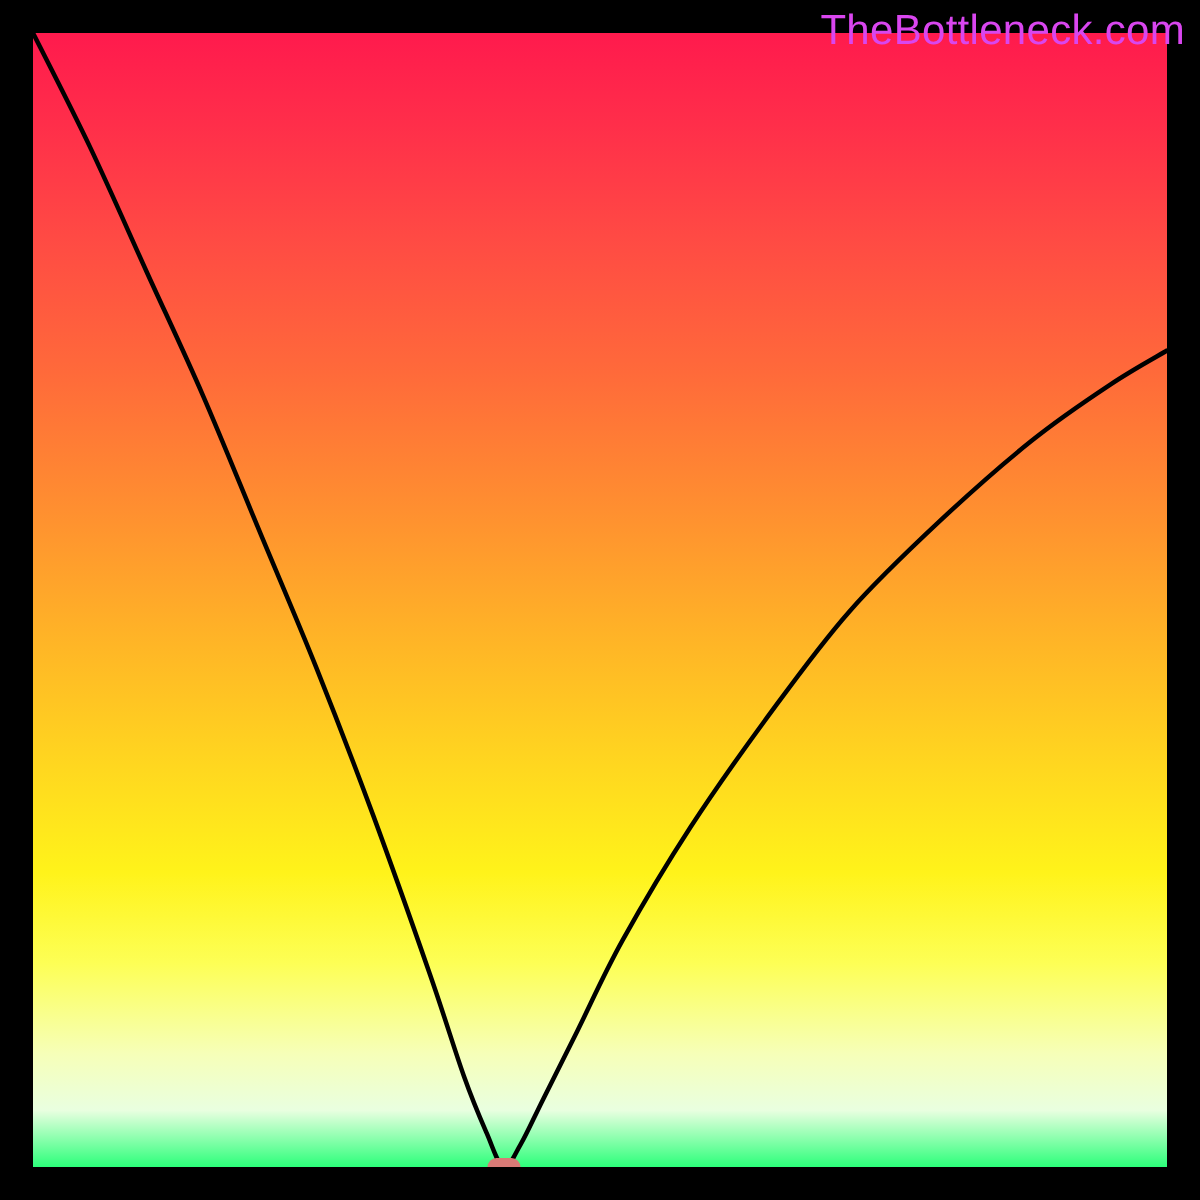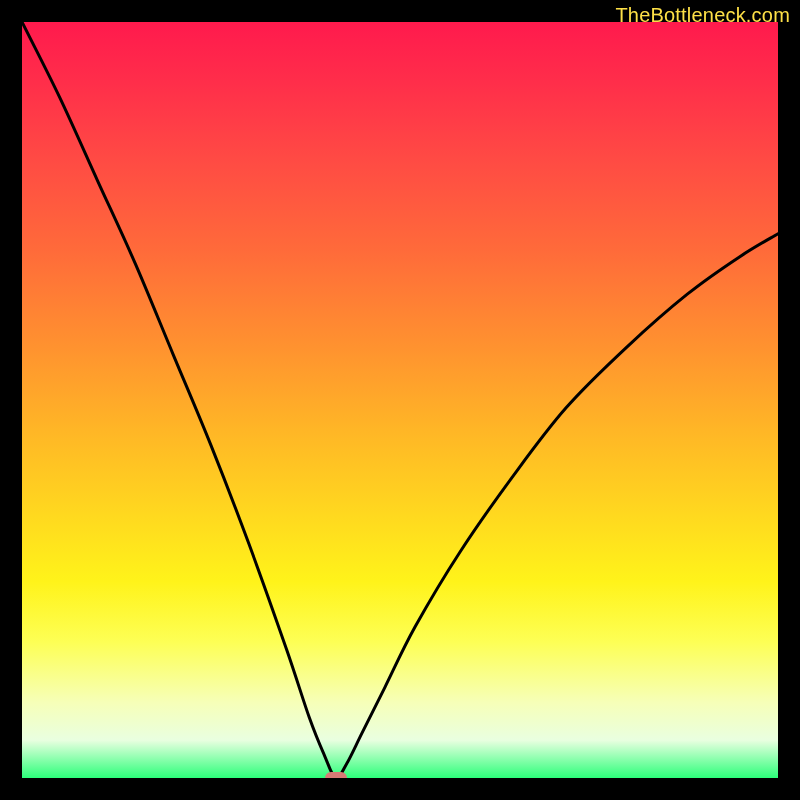--- a/index.html
+++ b/index.html
@@ -14,21 +14,21 @@
       #ff8f30 42%,
       #ffb626 54%,
       #ffd81f 65%,
       #fff31a 74%,
       #fdff55 82%,
       #f6ffb8 90%,
       #e9ffe0 95%,
       #2cff7a 100%)}
   svg.curve{position:absolute;left:0;top:0;width:100%;height:100%}
   .marker{position:absolute;width:22px;height:12px;border-radius:6px;background:#d87a76;transform:translate(-50%,-50%)}
-  .wm{position:absolute;top:4px;right:10px;color:#fde047;font-size:20px;font-weight:400;letter-spacing:.2px}
+  .wm{position:absolute;top:4px;right:10px;color:#d946ef;font-size:28px;font-weight:400;letter-spacing:.2px}
 </style>
 </head>
 <body>
 
 <div class="frame">
   <div class="plot">
     <div class="gradient"></div>
     <svg class="curve" viewBox="0 0 756 756" preserveAspectRatio="none">
       <path id="curvePath" d="M0.0 0.0 C6.3 12.6,25.2 49.1,37.8 75.6 C50.4 102.1,63.0 131.0,75.6 158.8 C88.2 186.5,100.8 212.9,113.4 241.9 C126.0 270.9,138.6 302.4,151.2 332.6 C163.8 362.9,176.4 391.9,189.0 423.4 C201.6 454.9,214.2 487.6,226.8 521.6 C239.4 555.7,254.5 598.5,264.6 627.5 C274.7 656.5,281.0 677.9,287.3 695.5 C293.6 713.2,298.0 723.2,302.4 733.3 C306.8 743.4,310.0 754.7,313.7 756.0 C317.5 757.3,320.7 748.4,325.1 740.9 C329.5 733.3,333.9 723.2,340.2 710.6 C346.5 698.0,354.1 682.9,362.9 665.3 C371.7 647.6,380.5 627.5,393.1 604.8 C405.7 582.1,422.1 554.4,438.5 529.2 C454.9 504.0,473.8 477.5,491.4 453.6 C509.0 429.7,525.4 407.0,544.3 385.6 C563.2 364.1,584.6 344.0,604.8 325.1 C625.0 306.2,646.4 287.3,665.3 272.2 C684.2 257.0,703.1 244.4,718.2 234.4 C733.3 224.3,749.7 215.5,756.0 211.7" fill="none" stroke="#000" stroke-width="3" stroke-linecap="round" stroke-linejoin="round"></path>
     </svg>

